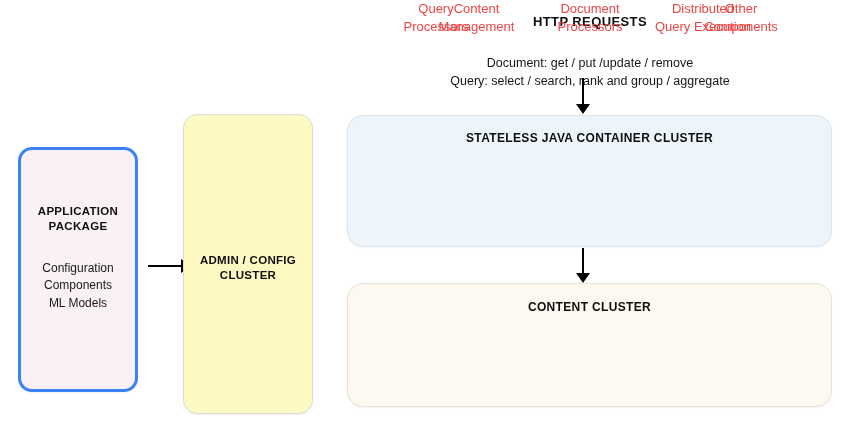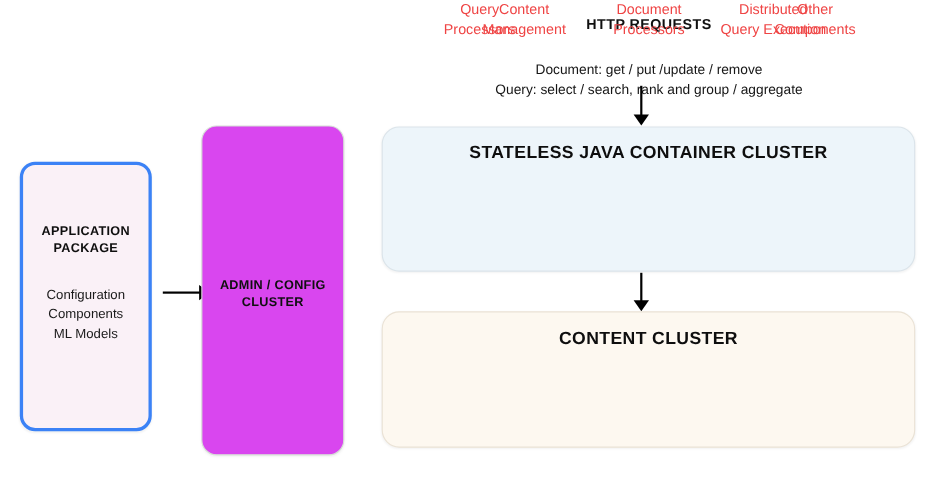--- a/index.html
+++ b/index.html
@@ -124,21 +124,21 @@
     color: #1a1a1a;
     text-align: center;
     line-height: 1.45;
   }
 
   #admin-cluster {
     left: 183px;
     top: 114px;
     width: 130px;
     height: 300px;
-    background: #d946ef;
+    background: #fef9c3;
     border: 1px solid #d6dfd6;
     box-shadow: 0 1px 2px rgba(0,0,0,0.05);
   }
   #admin-cluster-title {
     position: absolute;
     left: 0; right: 0;
     top: 138px;
     font-size: 11.5px;
     font-weight: bold;
     letter-spacing: 0.3px;
@@ -149,21 +149,21 @@
 
   
   .cluster {
     position: absolute;
     box-sizing: border-box;
     border-radius: 16px;
   }
   .cluster-title {
     position: absolute;
     left: 0; right: 0;
-    font-size: 16px;
+    font-size: 12px;
     font-weight: bold;
     letter-spacing: 0.35px;
     color: #0e0e0e;
     text-align: center;
   }
   .chip {
     position: absolute;
     box-sizing: border-box;
     border-radius: 10px;
     display: flex;

